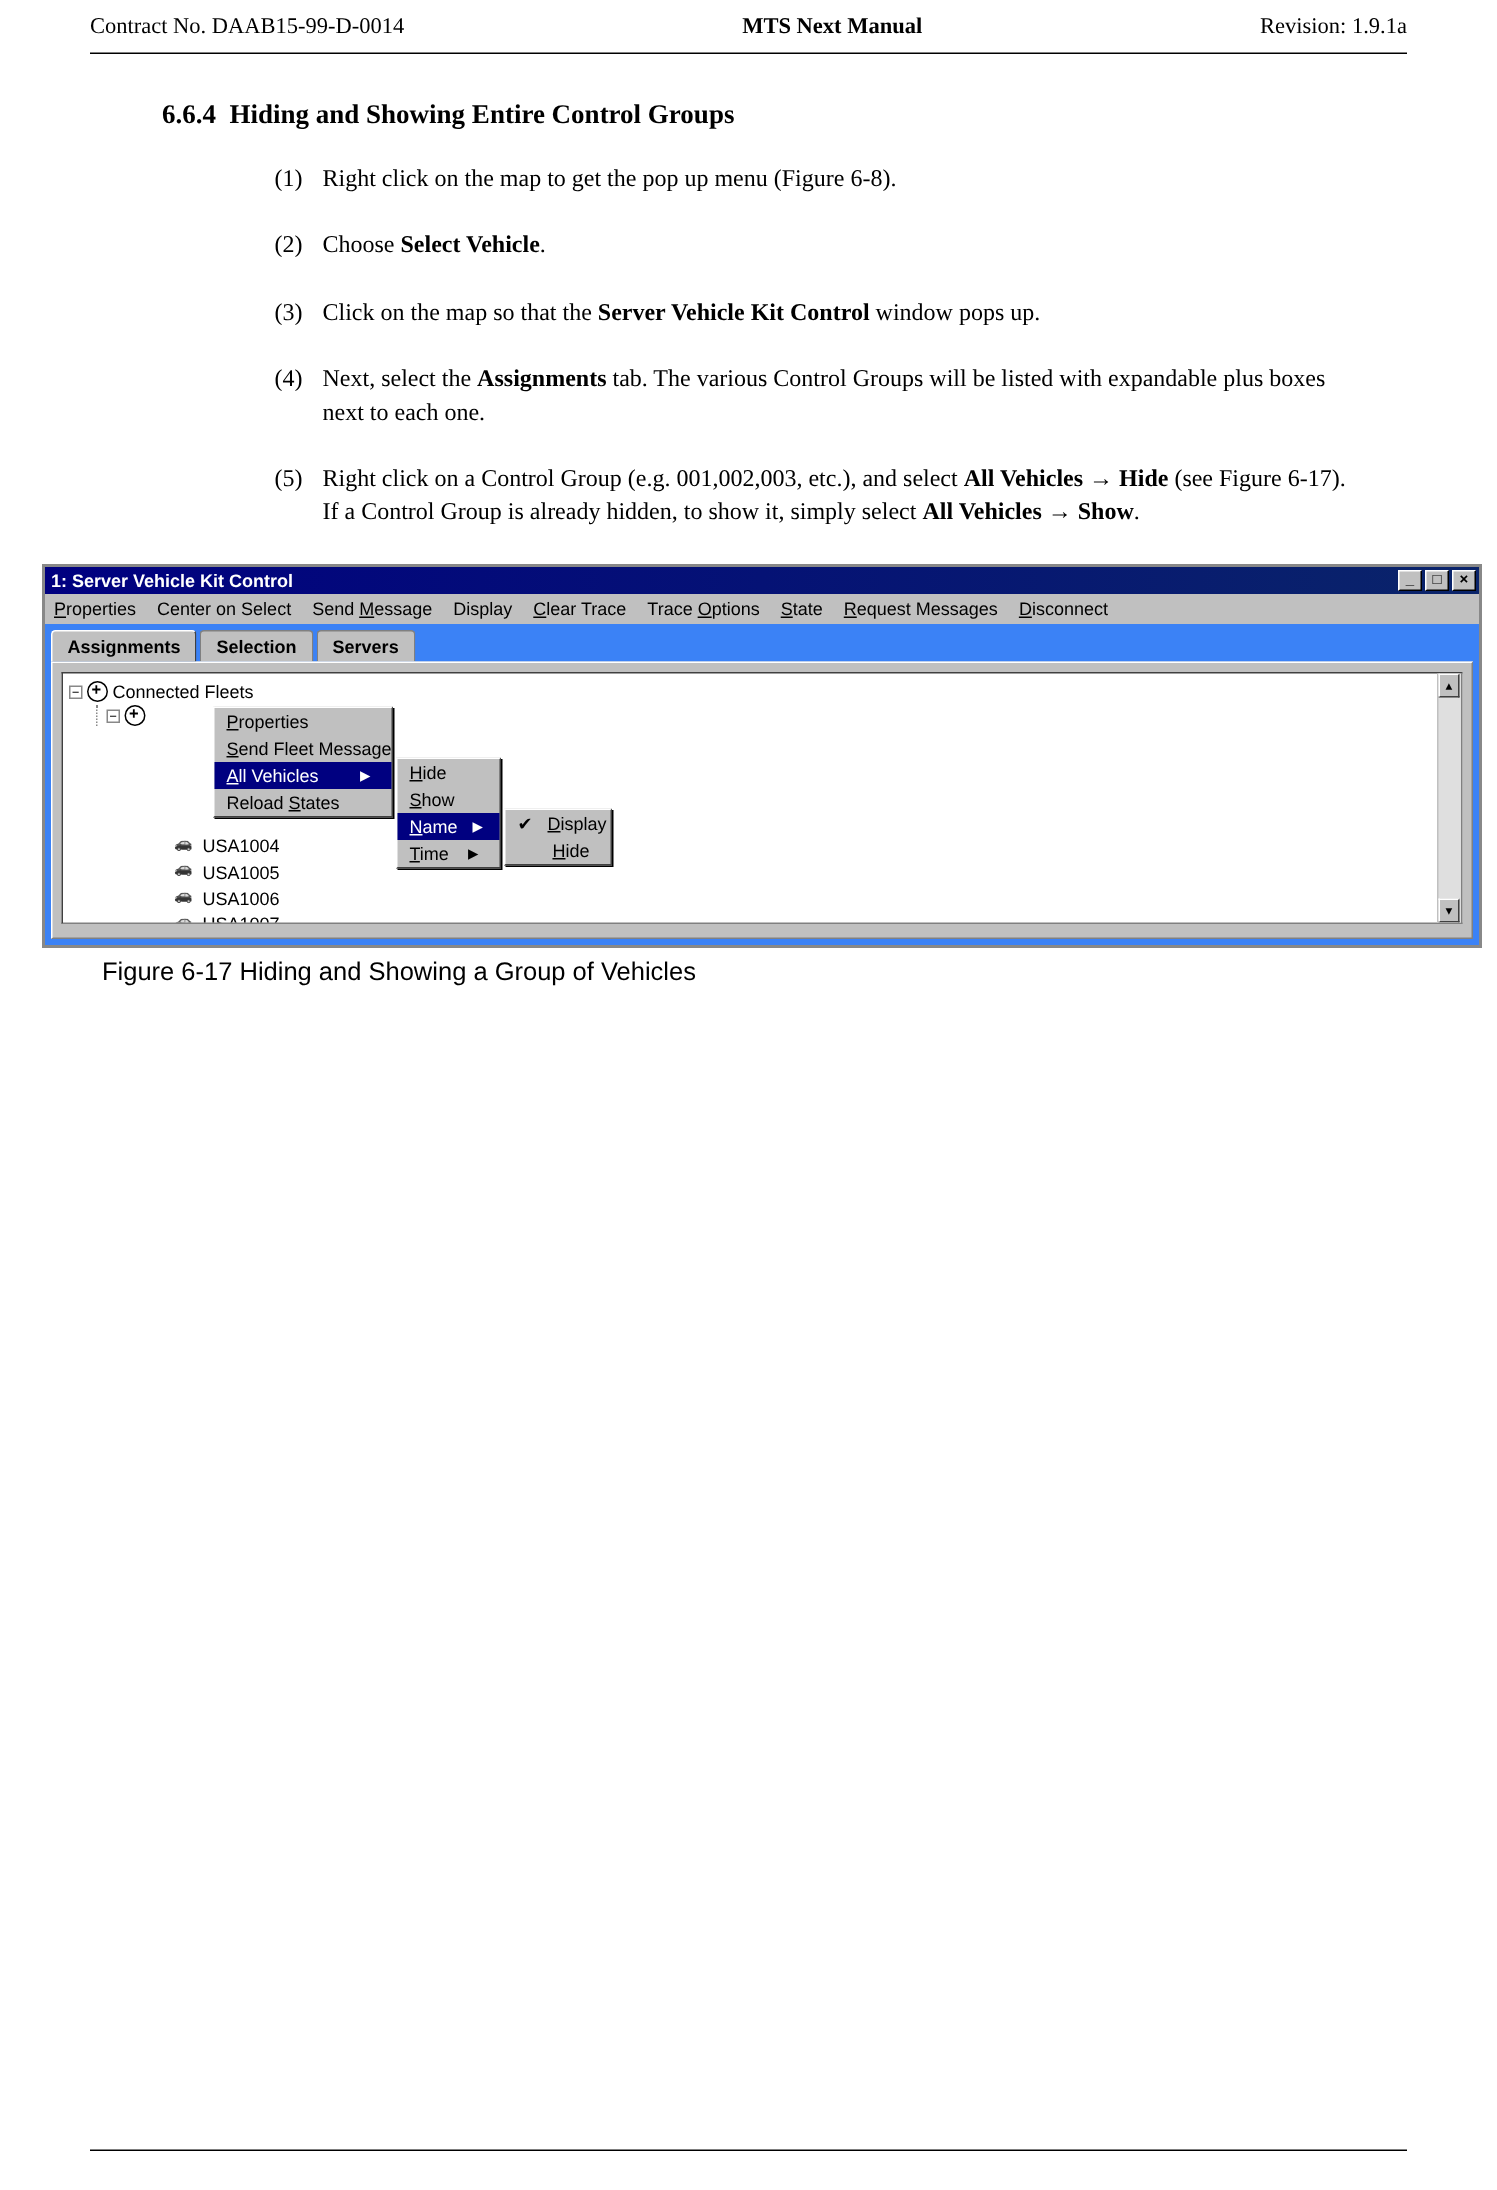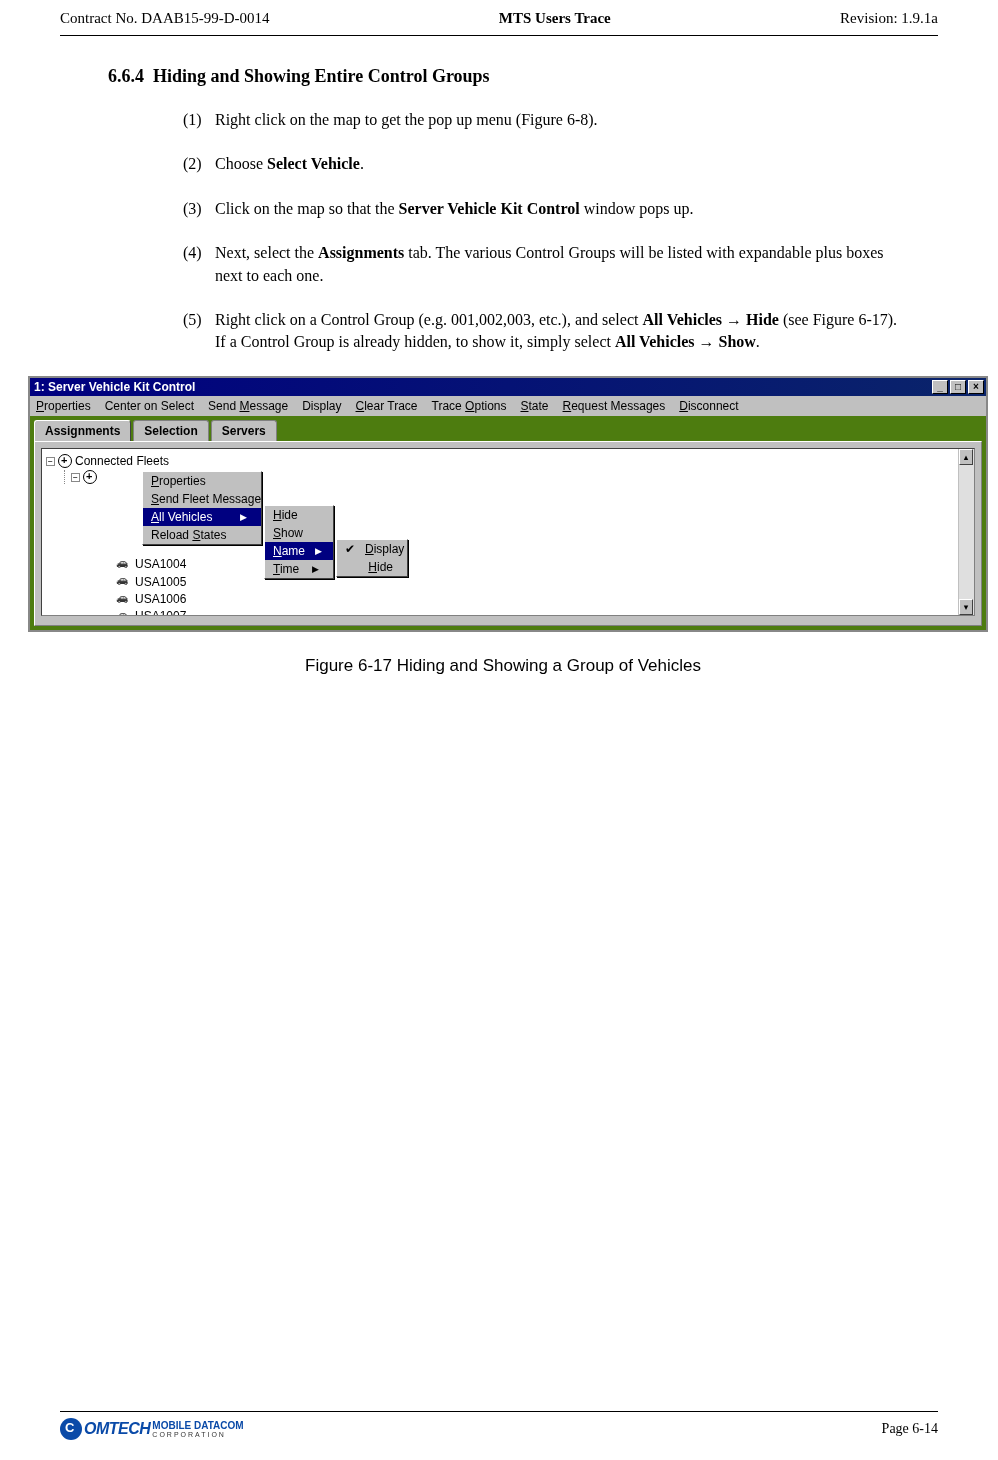--- a/index.html
+++ b/index.html
@@ -65,21 +65,21 @@
       font-weight: bold;
     }
     .arrow {
       font-family: Arial, sans-serif;
     }
     .figure-container {
       margin: 10px 0 0 0;
     }
     .win-frame {
       border: 2px solid #888;
-      background: #4d7c0f;
+      background: #3b82f6;
       font-family: "MS Sans Serif", Tahoma, Arial, sans-serif;
       font-size: 12px;
       margin: 0 0 0 -40px;
       width: 960px;
     }
     .title-bar {
       background: linear-gradient(to right, #000080, #0a246a);
       color: #fff;
       display: flex;
       align-items: center;
@@ -256,24 +256,24 @@
       color: #fff;
     }
     .submenu-arrow {
       font-size: 9px;
     }
     .check {
       width: 10px;
       display: inline-block;
     }
     .figure-caption {
-      text-align: center;
+      text-align: left;
       font-family: Arial, Helvetica, sans-serif;
       font-size: 17px;
-      margin-top: 24px;
+      margin-top: 6px;
     }
     .page-footer {
       position: absolute;
       bottom: 20px;
       left: 60px;
       right: 60px;
     }
     .footer-rule {
       border: none;
       border-top: 1px solid #000;
@@ -337,21 +337,21 @@
     }
     .dotted-v {
       border-left: 1px dotted #888;
     }
   </style>
 </head>
 <body>
 
 <div class="page-header">
   <span>Contract No. DAAB15-99-D-0014</span>
-  <span class="center">MTS Users Trace</span>
+  <span class="center">MTS Next Manual</span>
   <span>Revision:  1.9.1a</span>
 </div>
 <hr class="header-rule">
 
 <div class="content">
   <div class="section-heading">
     <span>6.6.4</span>&nbsp;&nbsp;<span>Hiding and Showing Entire Control Groups</span>
   </div>
 
 
@@ -489,24 +489,13 @@
         </div>
       </div>
     </div>
 
     <div class="figure-caption">Figure 6-17   Hiding and Showing a Group of Vehicles</div>
   </div>
 </div>
 
 <div class="page-footer">
   <hr class="footer-rule">
-  <div class="footer-row">
-    <div class="logo">
-      <span class="logo-circle"></span>
-      <span class="logo-text1">OMTECH</span>
-      <span class="logo-stack">
-        <span class="logo-text2">MOBILE DATACOM</span>
-        <span class="logo-text3">CORPORATION</span>
-      </span>
-    </div>
-    <span class="page-num">Page 6-14</span>
-  </div>
 </div>
 
 </body></html>

